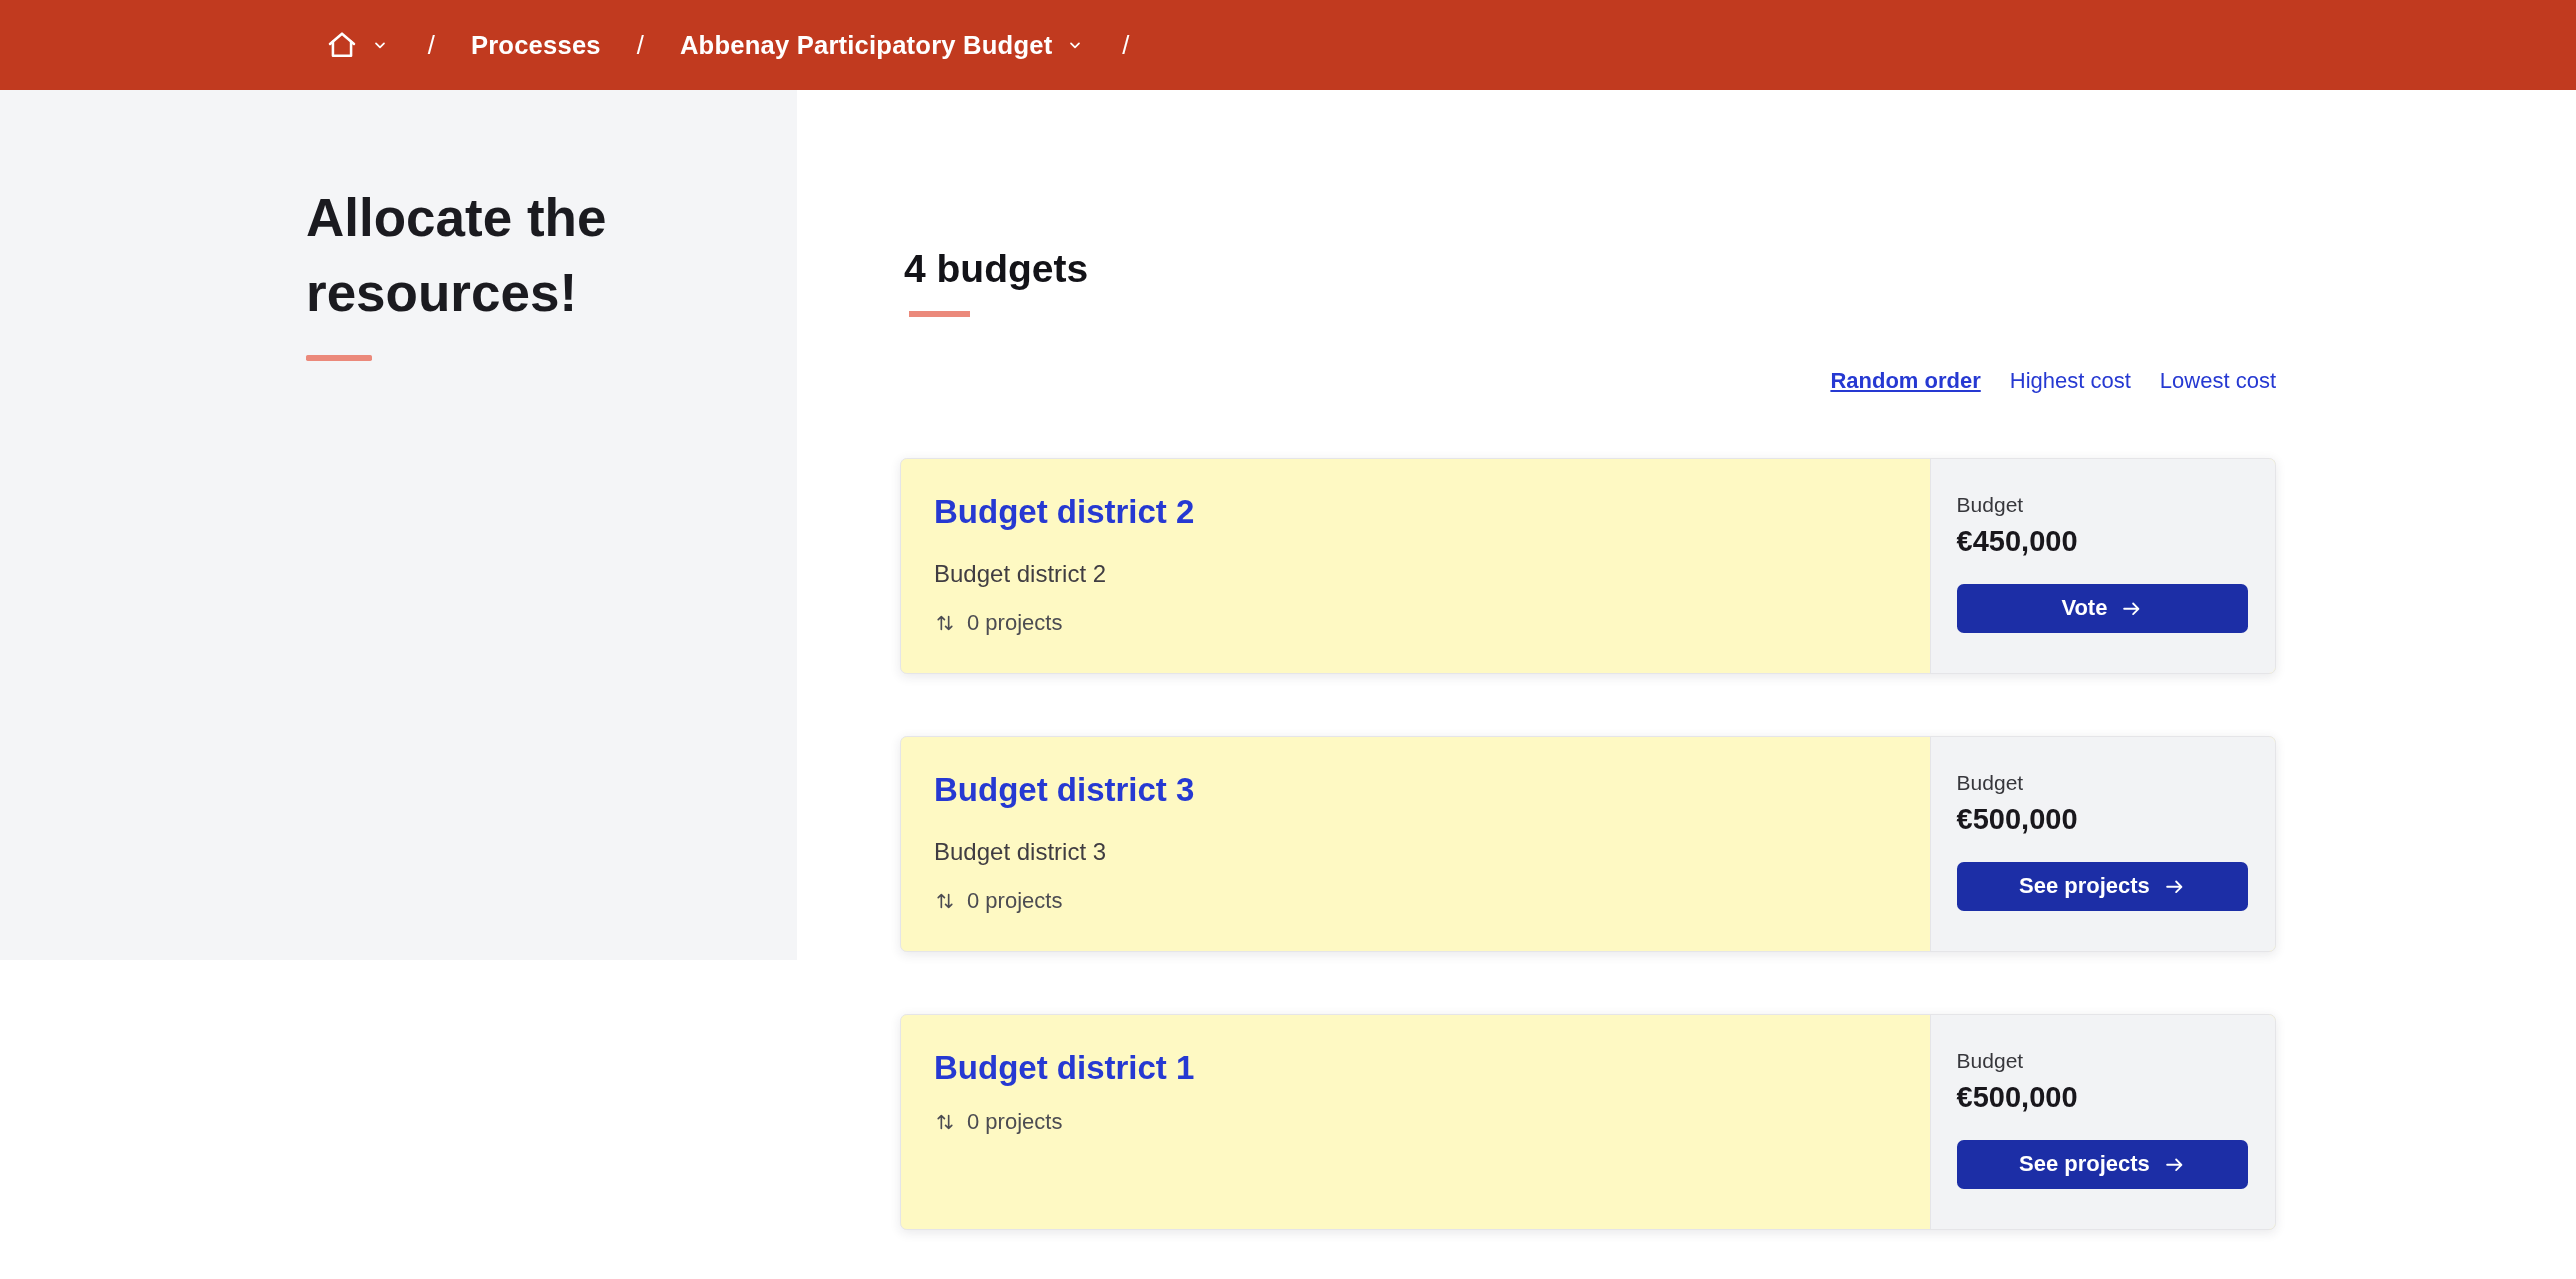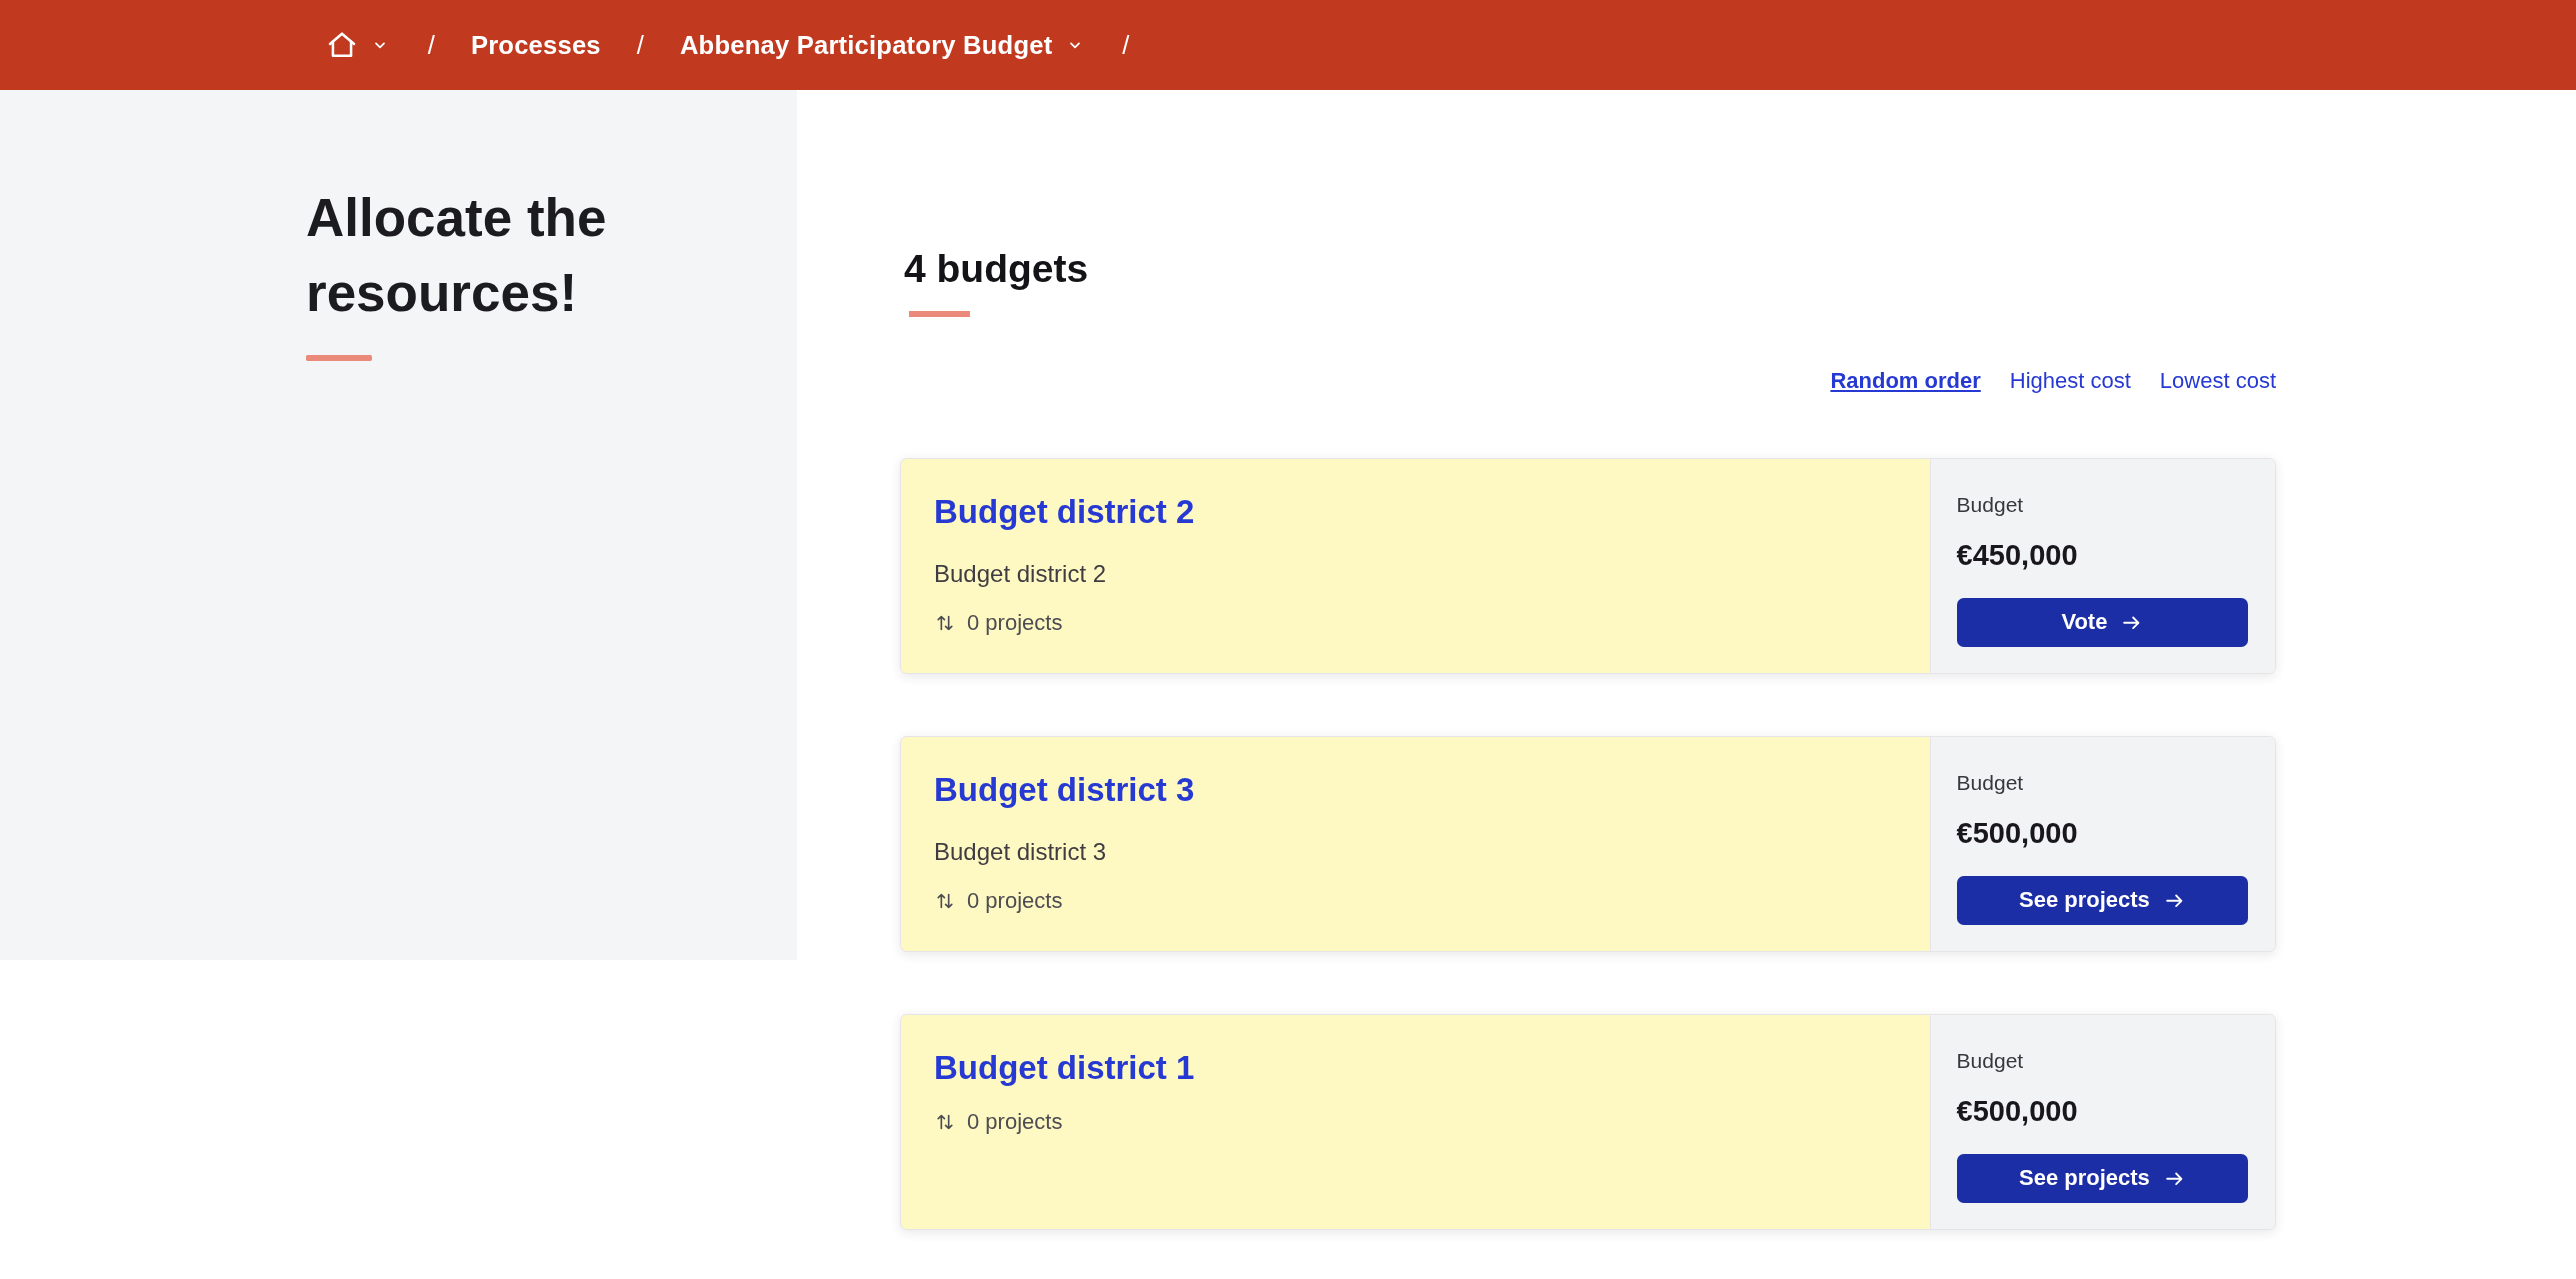--- a/index.html
+++ b/index.html
@@ -97,21 +97,21 @@
   .card-projects svg { flex:none; }
 
   .card-side {
     width:345px; flex:none;
     background:#f2f3f5;
     border-left:0.9px solid #e5e5e8;
     padding:34px 27px 0 25.6px;
     display:flex; flex-direction:column;
   }
   .side-label { font-size:21px; color:#37373c; }
-  .side-amount { font-size:29px; font-weight:700; color:#19171c; margin-top:22px; }
+  .side-amount { font-size:29px; font-weight:700; color:#19171c; margin-top:8px; }
   .side-button {
     margin-top:25.6px;
     height:49px;
     background:#1c2ea6;
     border:none; border-radius:6.8px;
     color:#fff; font-weight:700; font-size:22px;
     font-family:inherit;
     display:flex; align-items:center; justify-content:center; gap:12.8px;
     cursor:pointer;
     text-align:center;

